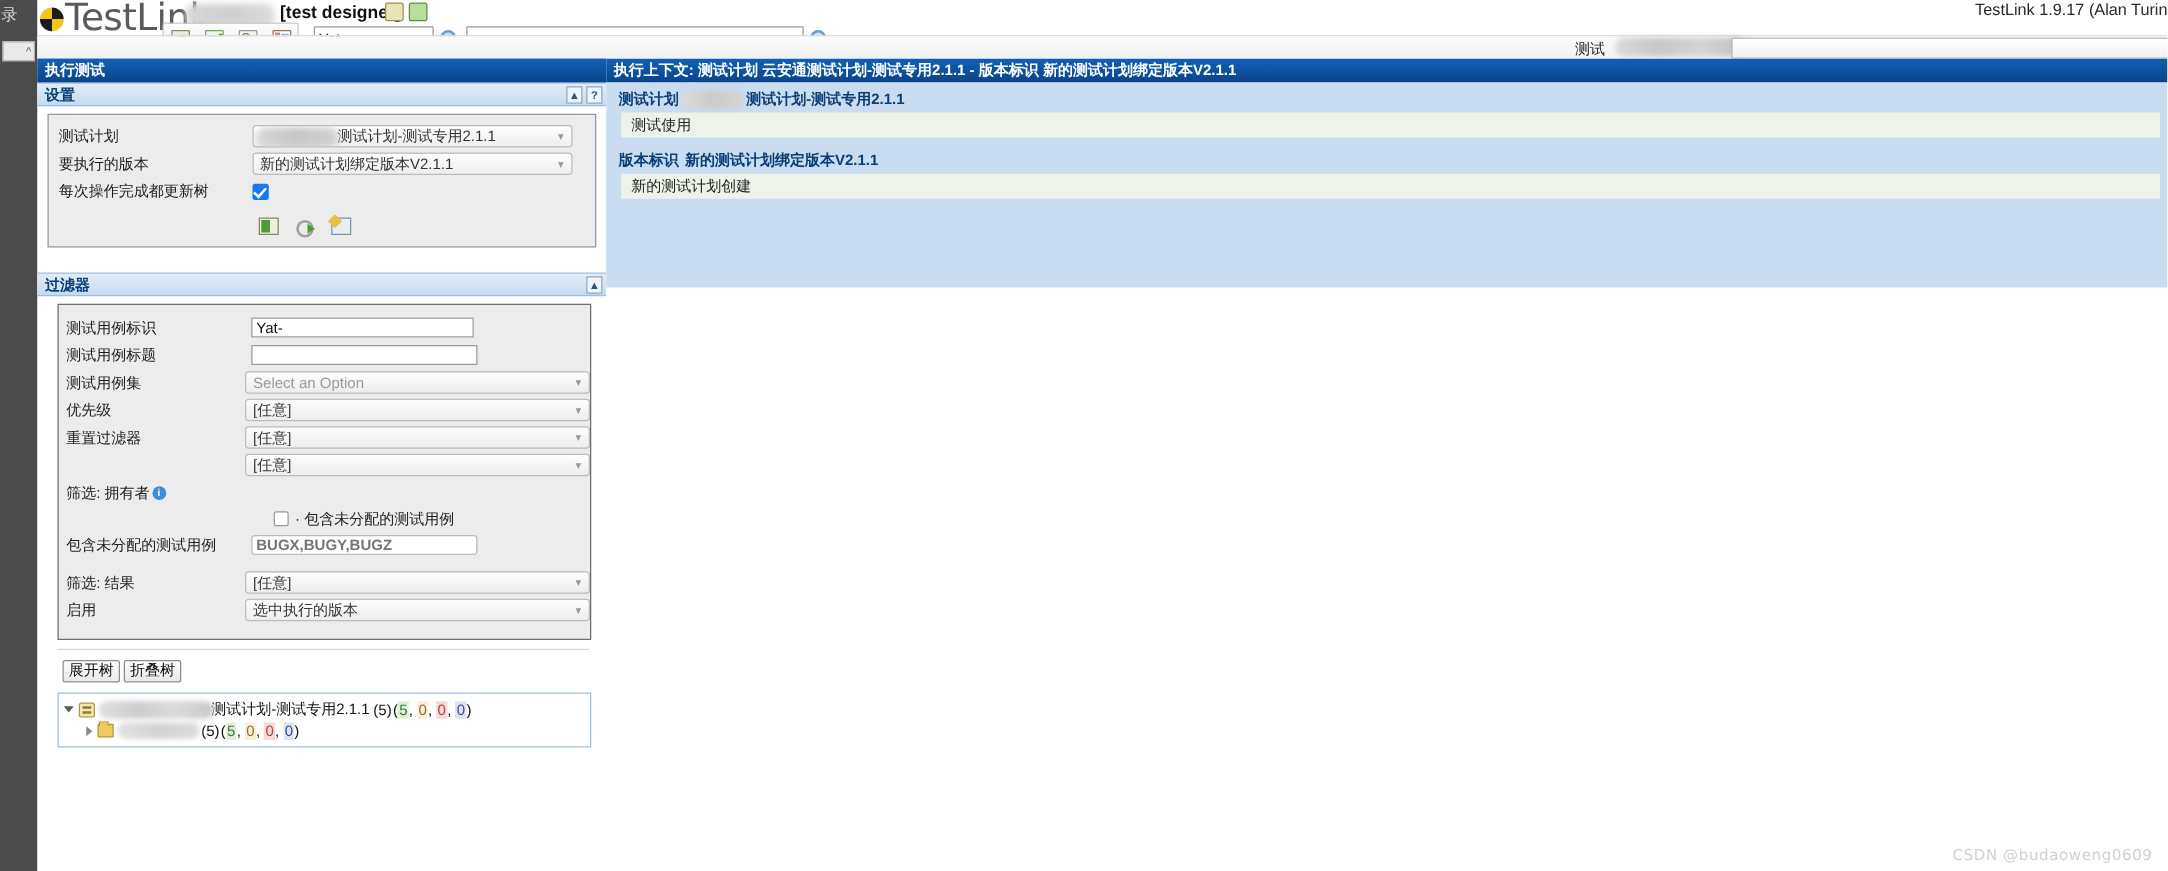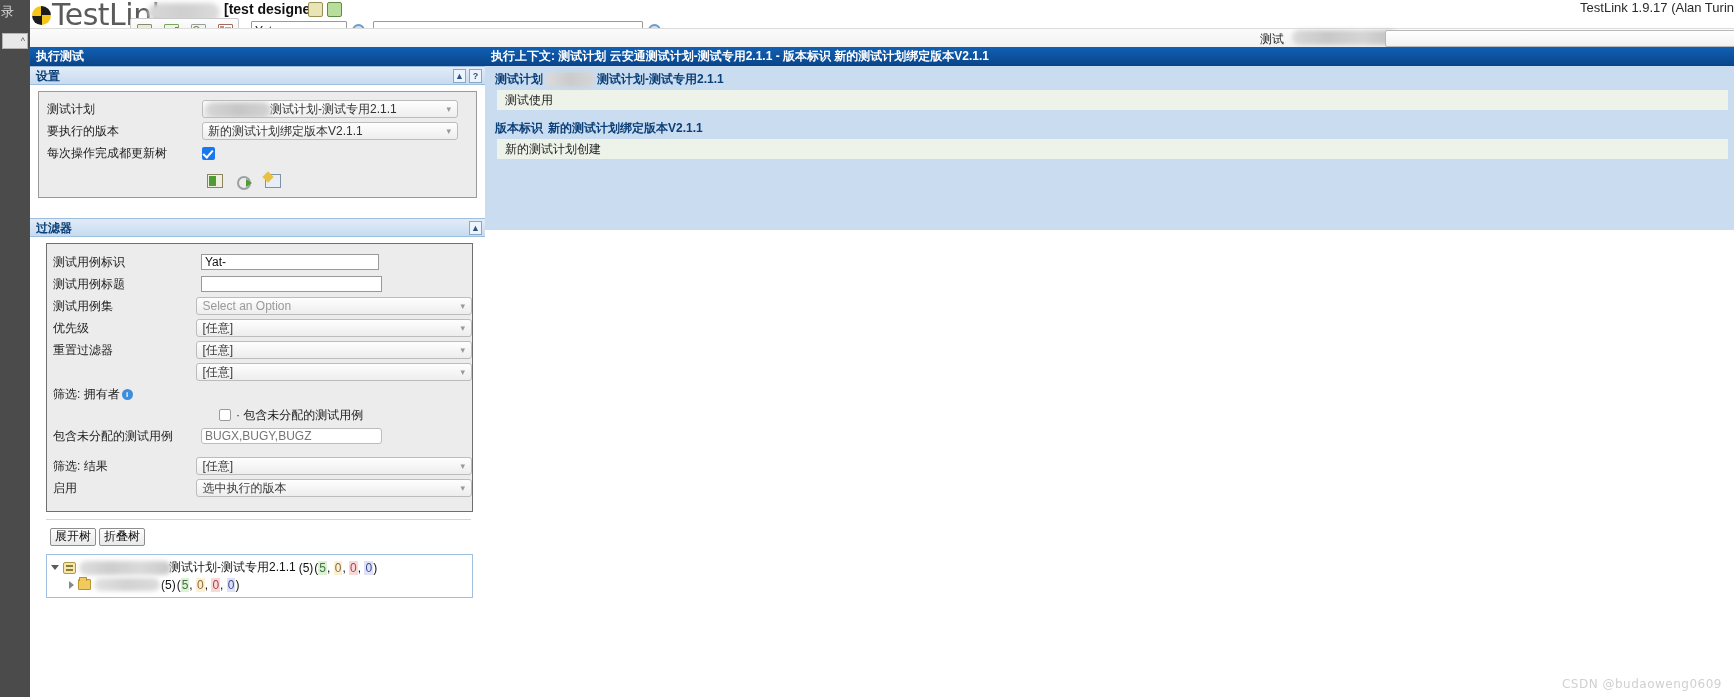--- a/index.html
+++ b/index.html
@@ -206,21 +206,21 @@
     margin: 6px 12px 0 16px; border:1px solid #6f6f6f; background:#ececec;
     padding: 7px 0 12px 0;
   }
   .frow2 { display:flex; align-items:center; height: 22px; padding-left: 6px; }
   .flabel2 { width: 148px; font-size:12px; color:#1d1d1d; }
   .ftext {
     width: 178px; height:16px; border:1px solid #9a9a9a; background:#fff;
     font-size:12px; padding:0 3px; color:#111;
   }
   .ftext.wide { width: 181px; }
-  .ftext.round { border-radius:3px; border-color:#bcbcbc; color:#0c4a6e; }
+  .ftext.round { border-radius:3px; border-color:#bcbcbc; color:#0c4a6e;font-weight:bold; }
   .fsel2 {
     width: 284px; height: 18px; position:relative;
     background: linear-gradient(#fefefe,#ededed);
     border:1px solid #bcbcbc; border-radius:3px;
     font-size:12px; color:#3a3a3a; line-height:17px; padding-left:5px;
   }
   .fsel2 .caret { position:absolute; right:6px; top:0px; color:#999; font-size:9px; }
   .fsel2.ph { color:#9a9a9a; }
   .infoi {
     display:inline-block; width:11px; height:11px; border-radius:50%;

